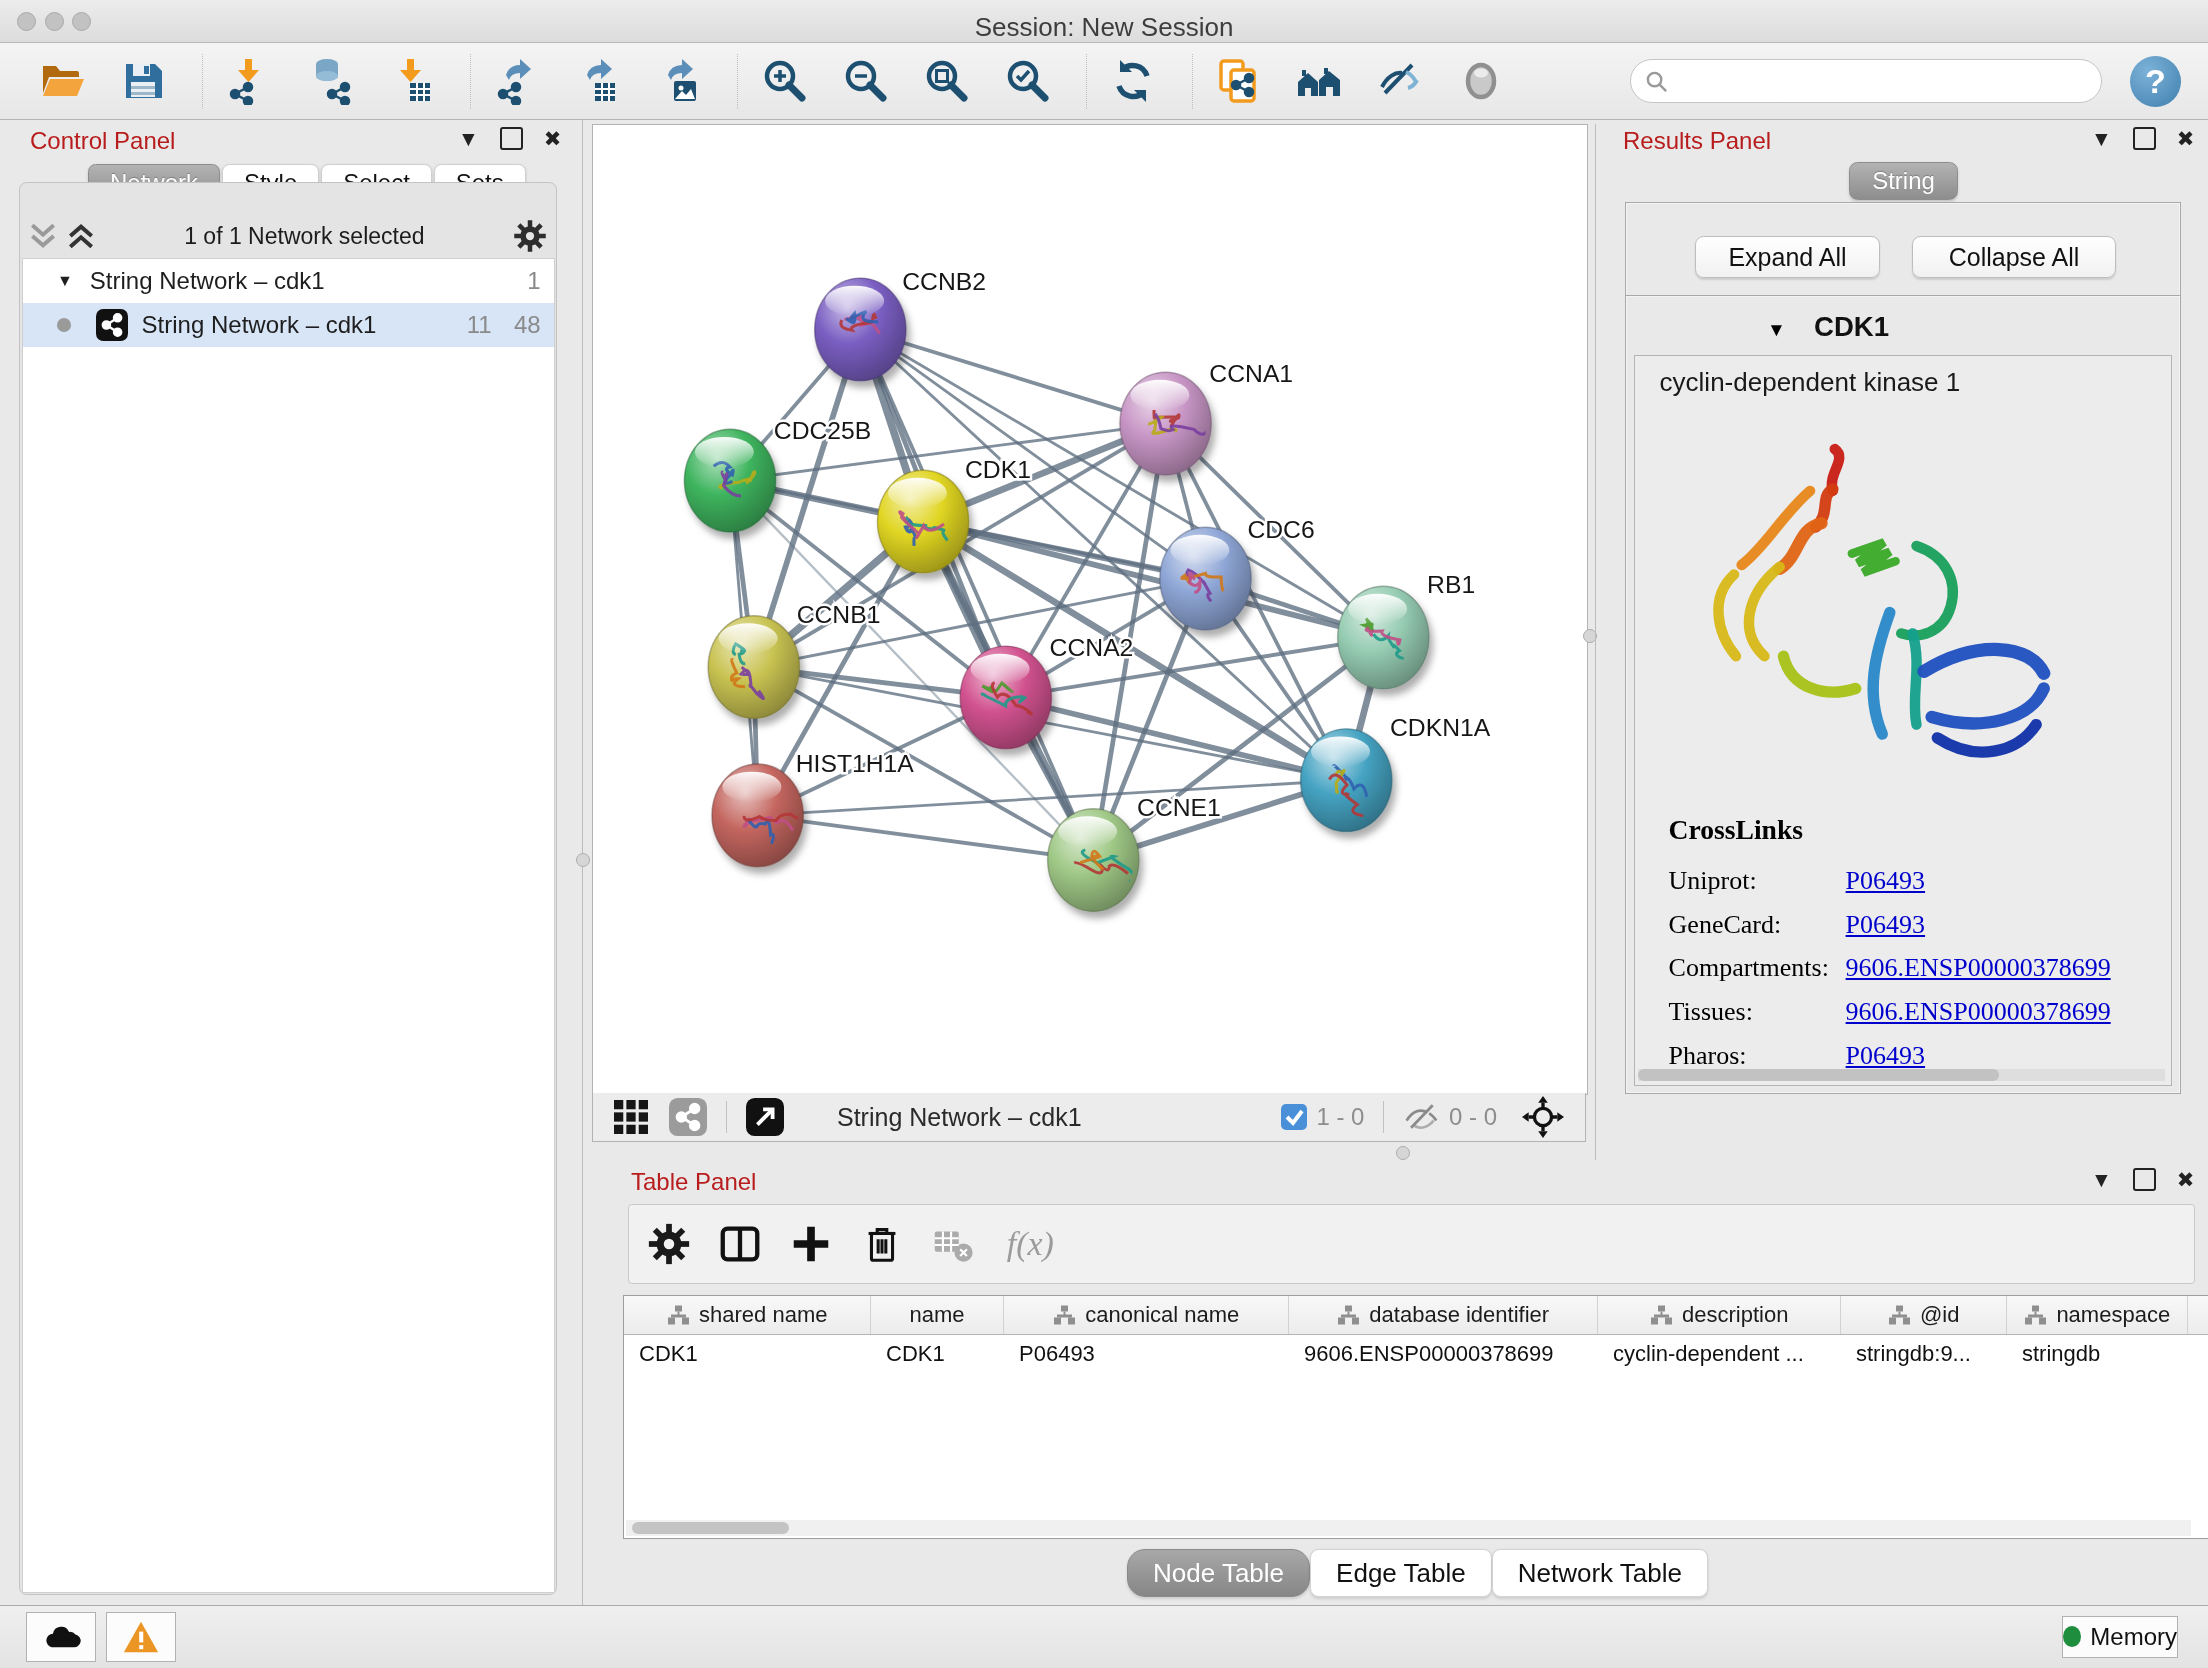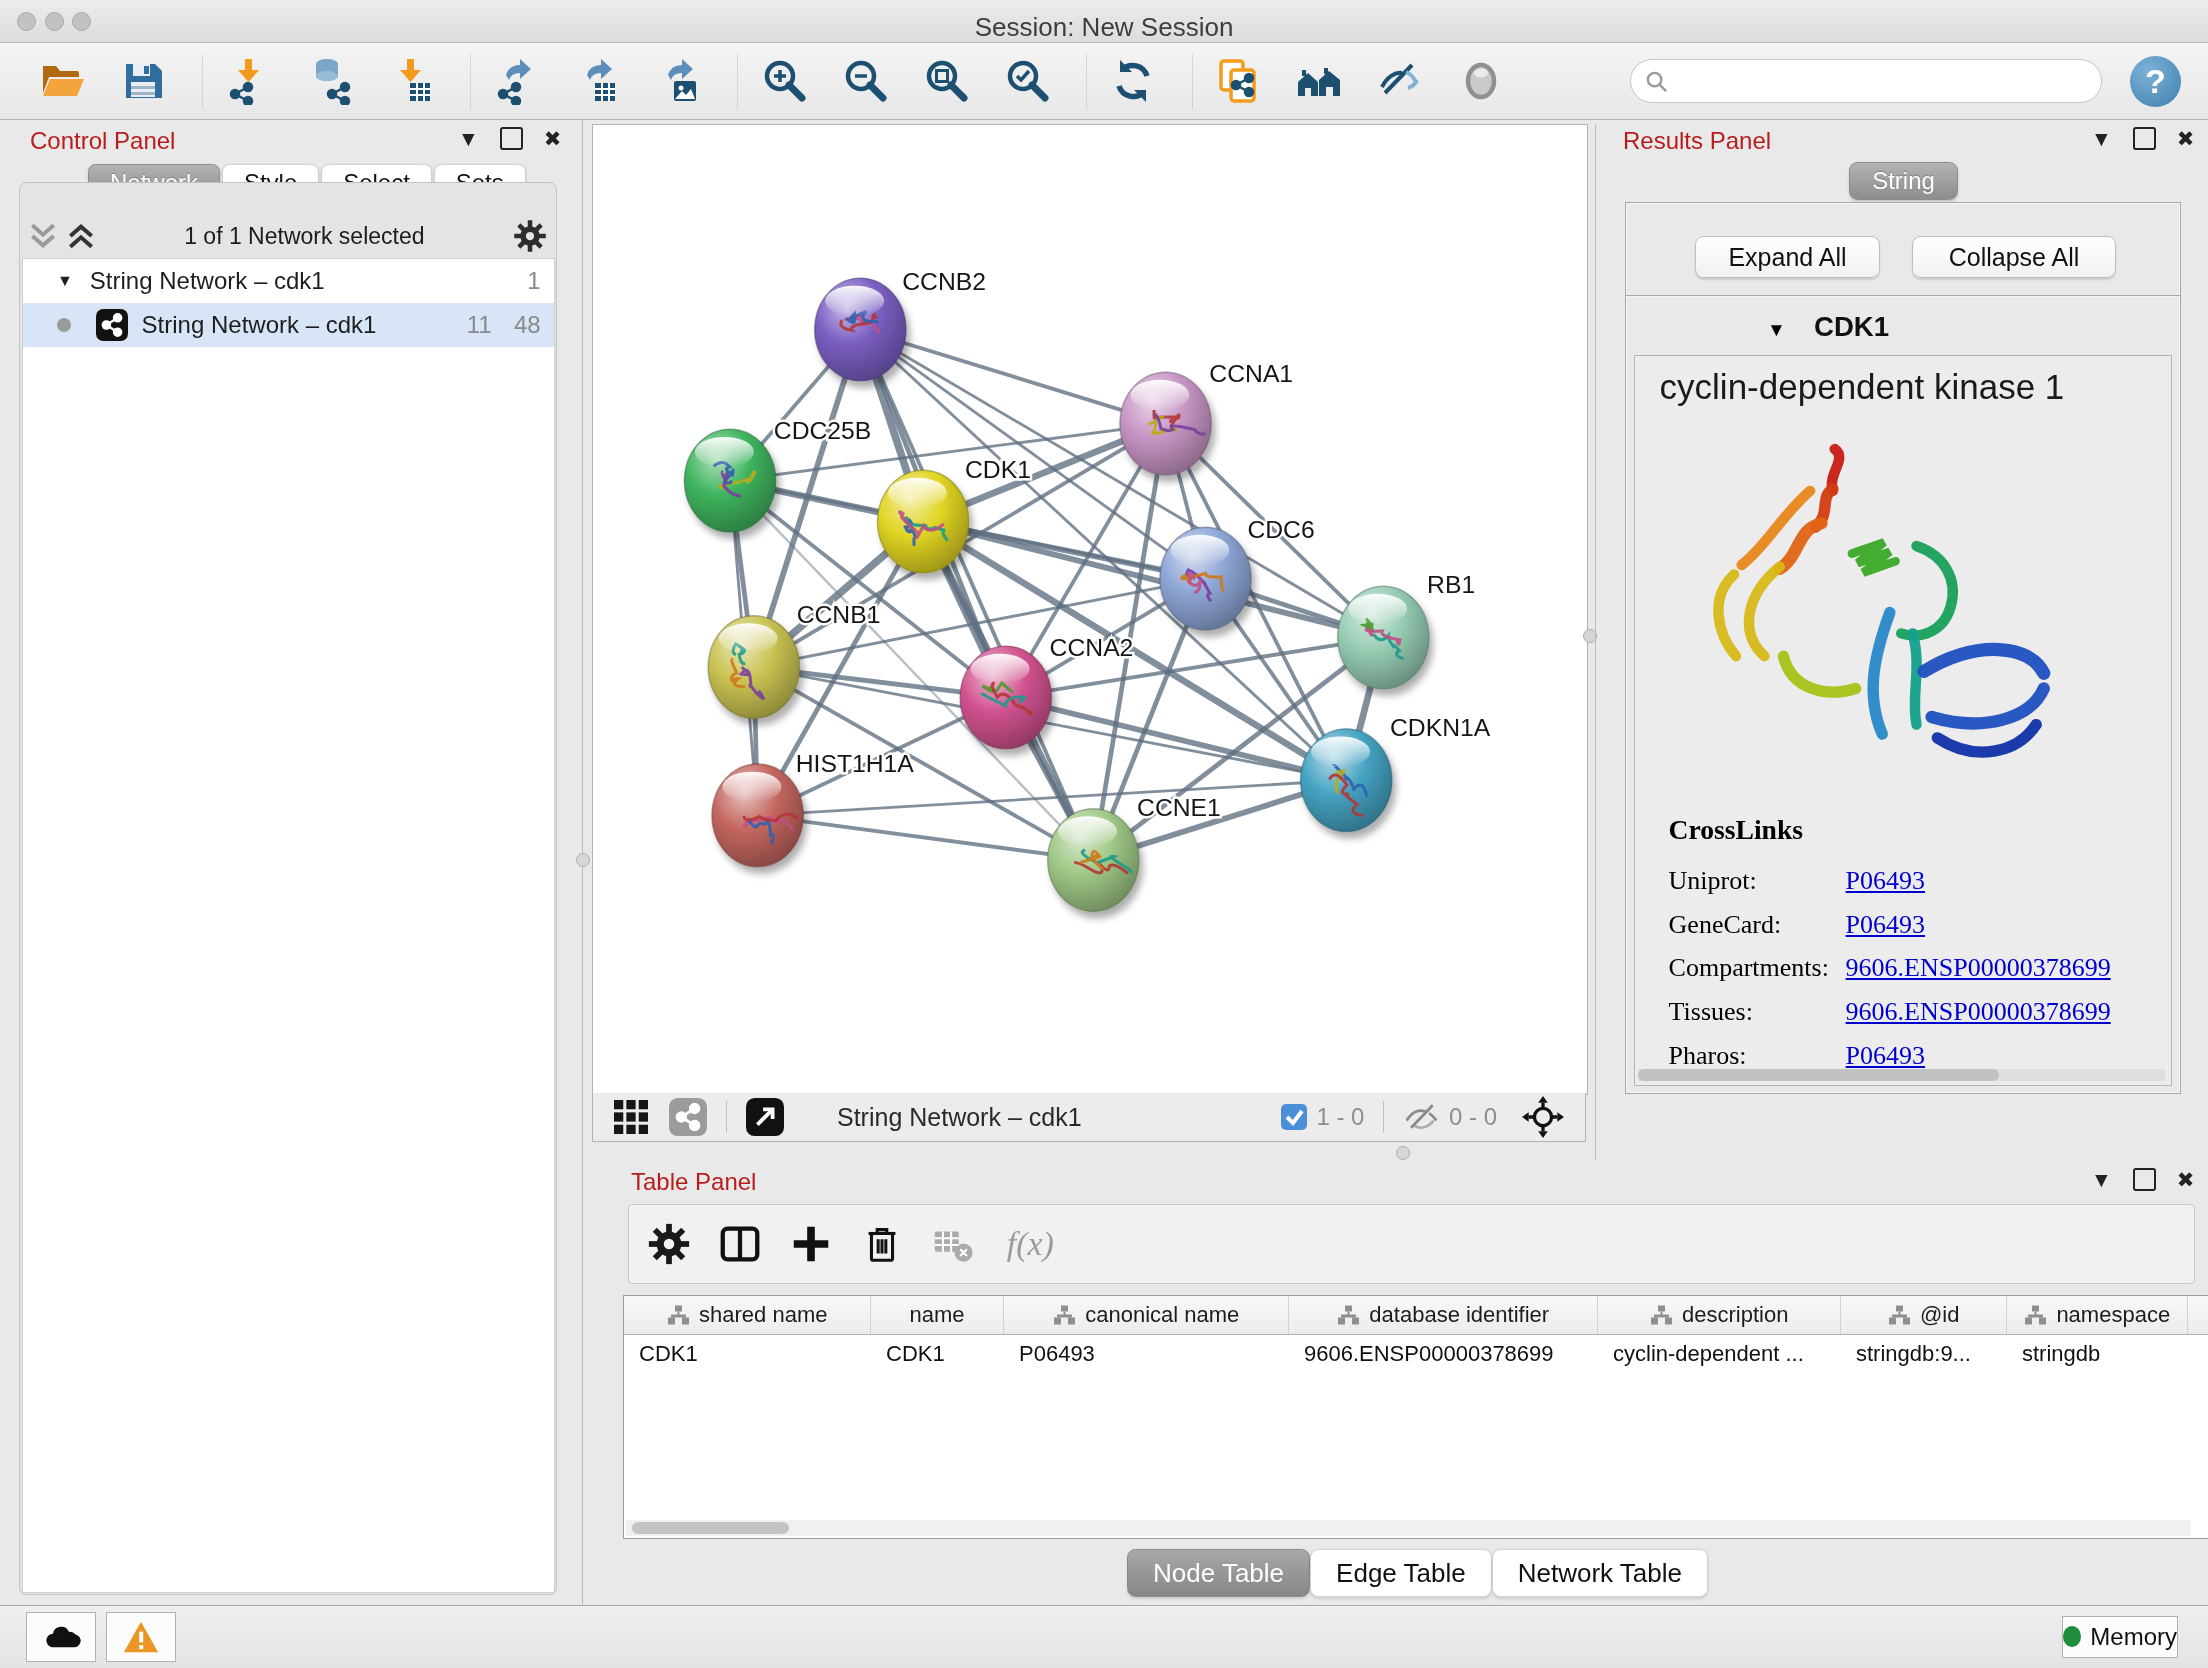--- a/index.html
+++ b/index.html
@@ -48,21 +48,21 @@
     display:flex;align-items:center;padding:0 21px;box-sizing:border-box;}
   .nb-sep{width:1px;height:32px;background:#c2c2c2;margin:0 19px;}
   .nb-txt{font-size:25px;color:#2a2a2a;}
   .nb-gray{color:#8d8d8d;font-size:24px;}
   .splitter-dot{width:12.4px;height:12.4px;border-radius:50%;background:#d6d6d6;border:1px solid #adadad;}
   
   .gbox{border:1px solid #a9a9a9;background:#e9e9e9;box-shadow:inset 0 0 0 1px #f4f4f4;}
   .btn{background:linear-gradient(#ffffff,#f1f1f1);border:1px solid #bdbdbd;border-radius:8.6px;
     font-size:25px;color:#111;display:flex;align-items:center;justify-content:center;box-shadow:0 1.9px 1.9px rgba(0,0,0,.12);}
   #rp-gene{font-size:27.6px;font-weight:bold;color:#111;}
-  #rp-desc{font-size:35px;color:#1a1a1a;}
+  #rp-desc{font-size:26px;color:#1a1a1a;}
   .serif{font-family:"Liberation Serif","DejaVu Serif",serif;}
   .xl-row{position:absolute;font-size:26px;}
   .xl-label{color:#000000;}
   .xl-link{text-decoration:underline;}
   
   #tp-toolbar{left:628px;top:1204px;width:1567px;height:80px;background:#f1f1f1;border:1px solid #c9c9c9;
     border-radius:3.8px;display:flex;align-items:center;padding-left:17px;box-sizing:border-box;}
   #tp-toolbar .icon-btn{margin-right:25px;}
   #fx{font-family:"Liberation Serif","DejaVu Serif",serif;font-style:italic;color:#9b9b9b;font-size:34px;margin-left:5.7px;}
   #tbl{left:623px;top:1295px;width:1860px;height:244px;background:#fff;border:1px solid #9e9e9e;box-sizing:border-box;}
@@ -70,21 +70,21 @@
   .th{display:flex;align-items:center;justify-content:center;gap:9.5px;font-size:22px;color:#1c1c1c;
     border-right:1px solid #d2d2d2;box-sizing:border-box;overflow:hidden;white-space:nowrap;}
   .th svg{width:23px;height:20px;flex:none;}
   #tbl-rows .tr{display:flex;height:38px;}
   .td{font-size:22px;color:#111;padding-left:15px;display:flex;align-items:center;box-sizing:border-box;
     overflow:hidden;white-space:nowrap;}
   #hscroll{position:absolute;left:1.9px;bottom:1.9px;width:1565px;height:16px;background:#f0f0f0;}
   #hthumb{position:absolute;left:5.7px;top:1.9px;width:157px;height:12.4px;border-radius:6.7px;background:#c4c4c4;}
   .btab{height:46px;line-height:46px;padding:0 25px;font-size:26px;background:#fff;color:#111;
     border:1px solid #d2d2d2;border-radius:8.6px;box-shadow:0 1.9px 2.9px rgba(0,0,0,.12);}
-  .btab.sel{background:linear-gradient(#a8a8a8,#868686);color:#fff;border-color:#8a8a8a;}
+  .btab.sel{background:linear-gradient(#a8a8a8,#868686);color:#fff;border-color:#8a8a8a;border-radius:18px;}
   
   #statusbar{left:0;top:1605px;width:2208px;height:63px;background:linear-gradient(#efefef,#e3e3e3);
     border-top:1px solid #ababab;}
   .sb-btn{position:absolute;top:5.7px;width:68px;height:48px;background:#fcfcfc;border:1.9px solid #b2b2b2;
     display:flex;align-items:center;justify-content:center;}
   #memory-btn{position:absolute;top:9.5px;left:2062px;width:114px;height:40px;background:#fcfcfc;
     border:1.9px solid #b2b2b2;display:flex;align-items:center;justify-content:center;gap:9.5px;font-size:24px;color:#111;}
   #mem-dot{width:21px;height:21px;border-radius:50%;background:#1e8e3e;}
   .vline{position:absolute;width:1px;background:#bcbcbc;}
 </style>

